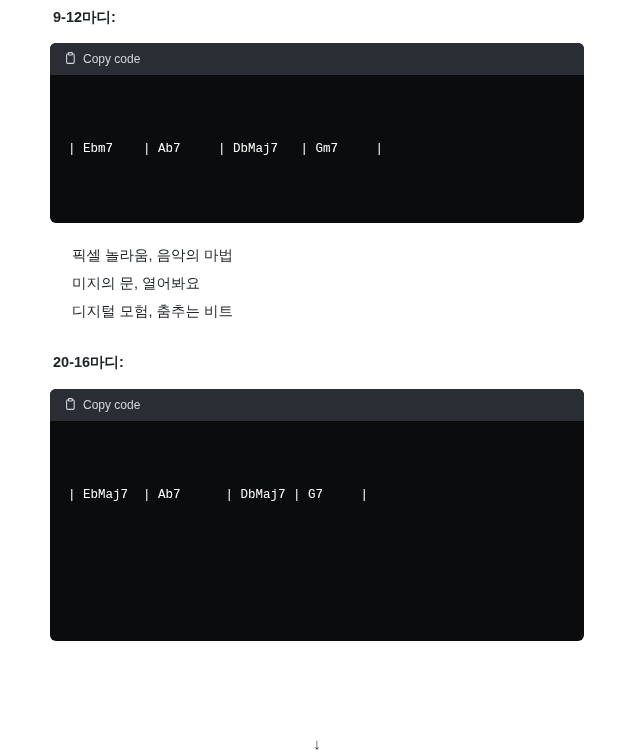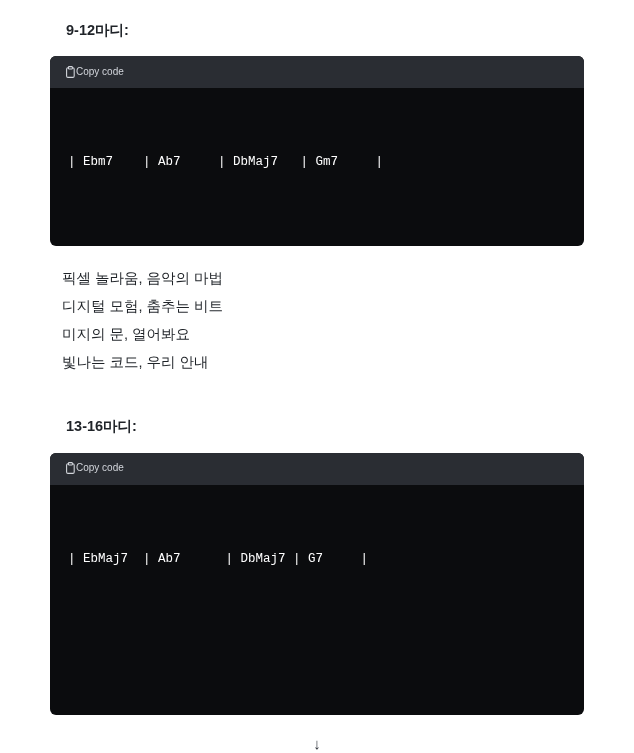--- a/index.html
+++ b/index.html
@@ -16,71 +16,72 @@
     position: relative;
   }
   .page {
     padding: 0 0 0 0;
     box-sizing: border-box;
   }
   .section-heading {
     font-size: 14.5px;
     font-weight: bold;
     color: #1f2328;
-    margin: 16px;
+    margin: 3px;
     padding: 0 0 0 50px;
     line-height: 1.4;
   }
   .heading-1 { padding-top: 4px; }
   .code-block {
     margin: 16px 50px 0 50px;
     background: #0b0c0e;
     border-radius: 6px;
     overflow: hidden;
   }
   .code-header {
     background: #2a2d33;
     height: 32px;
     display: flex;
     align-items: center;
     padding: 0 14px;
     gap: 7px;
   }
   .copy-btn {
     display: flex;
+    gap: 7px;
     color: #d2d5db;
-    font-size: 10px;
+    font-size: 12px;
     font-family: "Liberation Sans", sans-serif;
     cursor: pointer;
     background: transparent;
     border: 0;
     padding: 0;
   }
   .clipboard-icon {
     display: inline-block;
     width: 12px;
     height: 13px;
     position: relative;
   }
   .clipboard-icon svg { display: block; }
   .code-body {
-    padding: 14px 0 24px 0;
+    padding: 14px 0 14px 0;
     font-family: "Liberation Mono", monospace;
     font-size: 12.5px;
     line-height: 24px;
     color: #ffffff;
     white-space: pre;
     overflow-x: hidden;
   }
   .code-line {
     padding: 0 18px;
     white-space: pre;
   }
   .lyrics {
-    margin: 18px 0 0 8px;
+    margin: 18px 0 0 18px;
     padding: 0 54px;
   }
   .lyric-line {
     font-size: 14.5px;
     line-height: 28px;
     color: #1f2328;
   }
   .scroll-arrow {
     position: absolute;
     left: 0;
@@ -112,28 +113,27 @@
         <span>Copy code</span>
       </button>
     </div>
     <div class="code-body">
       <div class="code-line">| Ebm7    | Ab7     | DbMaj7   | Gm7     |</div>
     </div>
   </div>
 
   <div class="lyrics">
     <div class="lyric-line">픽셀 놀라움, 음악의 마법</div>
+    <div class="lyric-line">미지의 문, 열어봐요</div>
     <div class="lyric-line">디지털 모험, 춤추는 비트</div>
-    <div class="lyric-line">미지의 문, 열어봐요</div>
-    <div class="lyric-line">빛나는 코드, 우리 안내</div>
   </div>
 
   <div class="gap-2"></div>
 
-  <div class="section-heading">13-16마디:</div>
+  <div class="section-heading">20-16마디:</div>
 
   <div class="code-block">
     <div class="code-header">
       <button class="copy-btn">
         <span class="clipboard-icon">
           <svg width="12" height="13" viewBox="0 0 12 13" fill="none" xmlns="http://www.w3.org/2000/svg">
             <rect x="2.6" y="1.8" width="7.6" height="9.6" rx="1.4" stroke="#d2d5db" stroke-width="1.1" fill="none"></rect>
             <rect x="4.4" y="0.6" width="4" height="2.4" rx="0.8" stroke="#d2d5db" stroke-width="1.1" fill="#2a2d33"></rect>
           </svg>
         </span>

